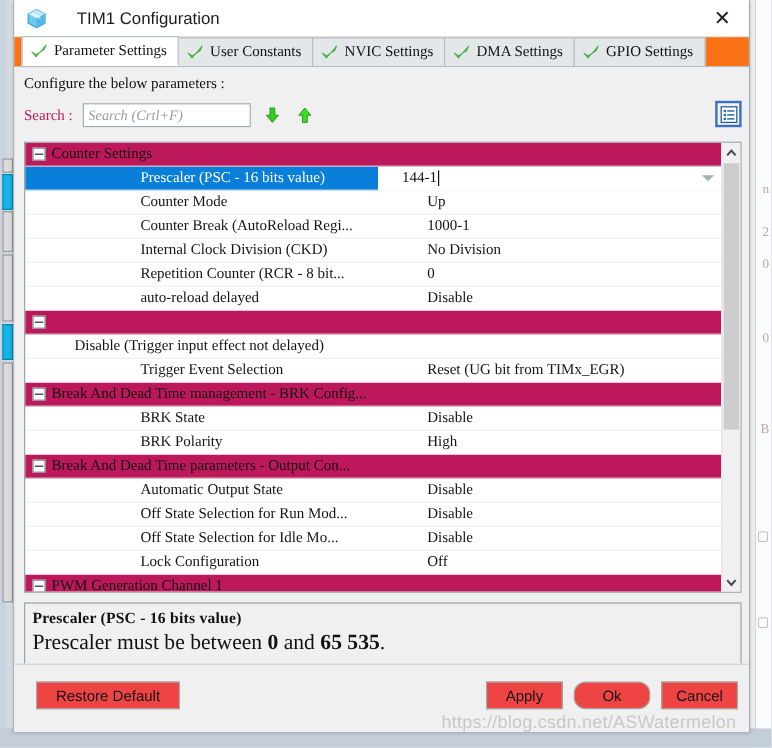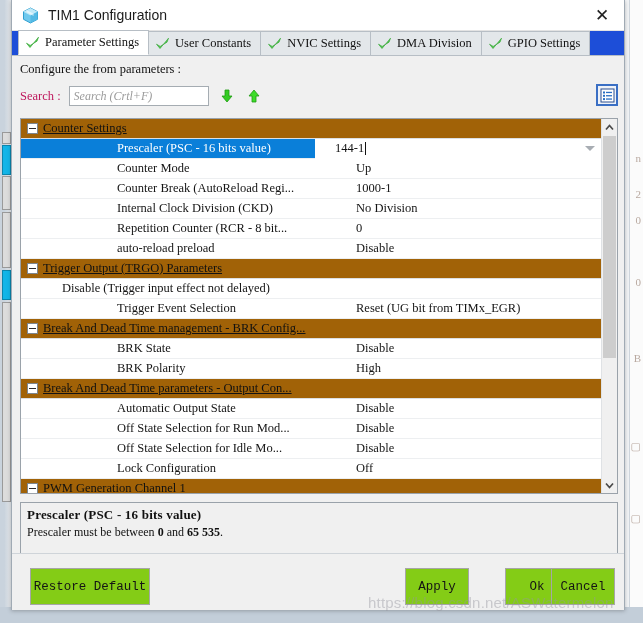--- a/index.html
+++ b/index.html
@@ -65,40 +65,40 @@
     border-bottom: 1px solid #e3e3e3;
     display: flex;
     align-items: center;
   }
   .title-icon {
     margin-left: 10px;
     width: 17px; height: 17px;
     position: relative;
   }
   .title-text {
-    margin-left: 9px;
+    margin-left: 25px;
     font-family: "Liberation Sans", sans-serif;
     font-size: 14px;
     color: #1b1b1b;
   }
   .close-btn {
     position: absolute;
     right: 0; top: 0;
     width: 44px; height: 30px;
     display: flex; align-items: center; justify-content: center;
     font-family: "Liberation Sans", sans-serif;
     font-size: 17px; color: #222;
     cursor: pointer;
   }
 
   
   .tabstrip {
     position: relative;
     height: 25px;
-    background: #1d4ed8;
+    background: #f97316;
     border-bottom: 1px solid #b7bec5;
     display: flex;
     align-items: flex-end;
     padding-left: 6px;
     box-sizing: border-box;
   }
   .tab {
     height: 24px;
     display: flex;
     align-items: center;
@@ -196,23 +196,22 @@
   .row {
     display: flex;
     height: 20px;
     align-items: center;
     border-bottom: 1px solid #edeff1;
     box-sizing: border-box;
     font-size: 12.5px;
     color: #141414;
   }
   .row.group {
-    background: #a16207;
+    background: #be185d;
     border-bottom: 1px solid #dcdfe2;
-    text-decoration: underline;
   }
   .row.sel { background: #0a7fd9; }
   .expander {
     width: 11px; height: 11px;
     border: 1px solid #7d858c;
     background: #fff;
     margin: 0 5px 0 6px;
     position: relative;
     flex: none;
     cursor: pointer;
@@ -309,49 +308,49 @@
     box-sizing: border-box;
     padding: 4px 6px;
   }
   .desc-title {
     font-size: 13px;
     font-weight: bold;
     color: #111;
     letter-spacing: 0.2px;
   }
   .desc-body {
-    font-size: 12px;
+    font-size: 18px;
     color: #111;
     margin-top: 2px;
   }
   .desc-body b { font-weight: bold; }
 
   
   .btnbar {
     position: absolute;
     left: 0; right: 0; bottom: 0;
     height: 56px;
     border-top: 1px solid #cfd4d9;
     background: #f0f0f0;
   }
   .btn {
     position: absolute;
-    height: 37px;
-    background: #84cc16;
+    height: 23px;
+    background: #ef4444;
     border: 1px solid #a6a6a6;
     box-sizing: border-box;
-    font-family: Liberation Mono, monospace;
+    font-family: Liberation Sans, sans-serif;
     font-size: 12.5px;
     color: #141414;
     display: flex; align-items: center; justify-content: center;
     cursor: pointer;
   }
   .btn-restore { left: 18px; top: 14px; width: 120px; }
   .btn-apply   { left: 393px; top: 14px; width: 64px; }
-  .btn-ok      { left: 493px; top: 14px; width: 64px; }
+  .btn-ok      { left: 466px; top: 14px; width: 64px; border-radius: 10px; }
   .btn-cancel  { left: 539px; top: 14px; width: 64px; }
 
   
   .watermark {
     position: absolute;
     left: 368px; top: 594px;
     font-family: "Liberation Sans", sans-serif;
     font-size: 15px;
     color: rgba(150,150,160,0.45);
     white-space: nowrap;
@@ -423,35 +422,35 @@
           </svg>
         </span>
         <span>NVIC Settings</span>
       </div>
       <div class="tab">
         <span class="chk">
           <svg width="15" height="14" viewBox="0 0 15 14">
             <path d="M1.5 7.2 L5 11.5 L13.5 1.2 L12 5.2 L5.2 9.4 Z" fill="#4cc94c" stroke="#3aa83a" stroke-width="0.7" stroke-linejoin="round"></path>
           </svg>
         </span>
-        <span>DMA Division</span>
+        <span>DMA Settings</span>
       </div>
       <div class="tab">
         <span class="chk">
           <svg width="15" height="14" viewBox="0 0 15 14">
             <path d="M1.5 7.2 L5 11.5 L13.5 1.2 L12 5.2 L5.2 9.4 Z" fill="#4cc94c" stroke="#3aa83a" stroke-width="0.7" stroke-linejoin="round"></path>
           </svg>
         </span>
         <span>GPIO Settings</span>
       </div>
     </div>
 
     <div class="dlg-body">
 
-      <div class="configure-line">Configure the from parameters :</div>
+      <div class="configure-line">Configure the below parameters :</div>
 
       <div class="searchrow">
         <span class="searchlabel">Search :</span>
         <input class="searchbox" type="text" placeholder="Search (Crtl+F)" style="">
         <span class="arrow-btn">
           <svg width="16" height="16" viewBox="0 0 16 16">
             <path d="M6 2 L10 2 L10 8 L13 8 L8 14 L3 8 L6 8 Z" fill="#33cc22" stroke="#1e9a12" stroke-width="0.8" stroke-linejoin="round"></path>
           </svg>
         </span>
         <span class="arrow-btn">
@@ -499,27 +498,26 @@
           </div>
           <div class="row">
             <span class="name-cell">Internal Clock Division (CKD)</span>
             <span class="val-cell">No Division</span>
           </div>
           <div class="row">
             <span class="name-cell">Repetition Counter (RCR - 8 bit...</span>
             <span class="val-cell">0</span>
           </div>
           <div class="row">
-            <span class="name-cell">auto-reload preload</span>
+            <span class="name-cell">auto-reload delayed</span>
             <span class="val-cell">Disable</span>
           </div>
 
           <div class="row group">
             <span class="expander"></span>
-            <span class="group-label">Trigger Output (TRGO) Parameters</span>
           </div>
           <div class="row">
             <span class="val-cell">Disable (Trigger input effect not delayed)</span>
           </div>
           <div class="row">
             <span class="name-cell">Trigger Event Selection</span>
             <span class="val-cell">Reset (UG bit from TIMx_EGR)</span>
           </div>
 
           <div class="row group">

